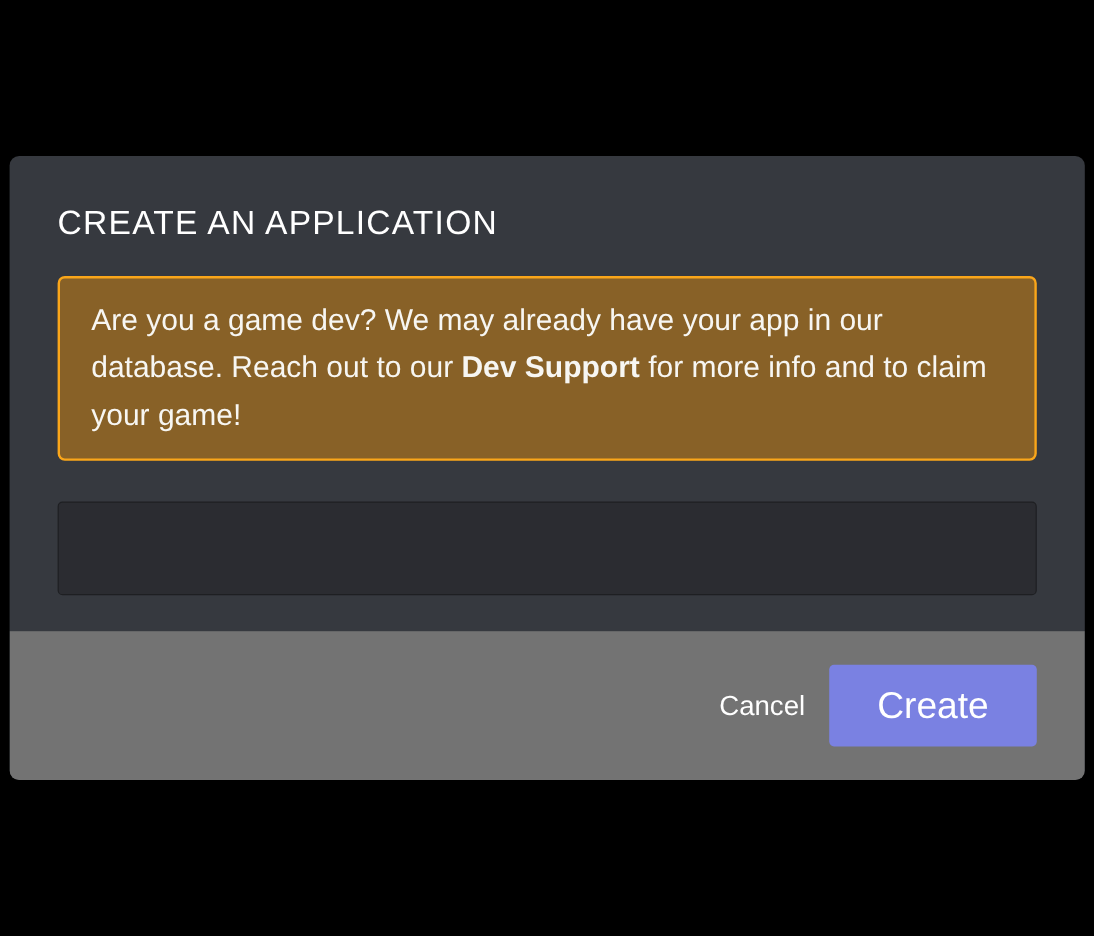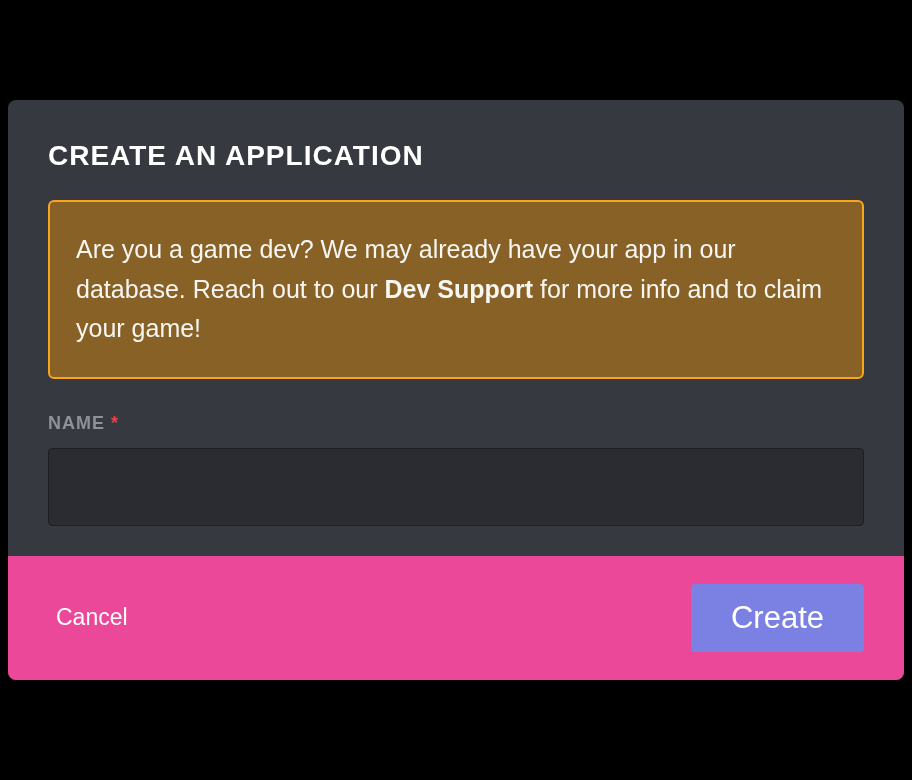--- a/index.html
+++ b/index.html
@@ -28,30 +28,30 @@
       flex-direction: column;
     }
 
     .modal-body {
       padding: 40px 40px 30px 40px;
     }
 
     .modal-title {
       color: #ffffff;
       font-size: 28px;
-      font-weight: 700;
+      font-weight: 400;
       letter-spacing: 1px;
       margin-bottom: 28px;
     }
 
     .info-banner {
       background: #886127;
       border: 2px solid #faa61a;
       border-radius: 6px;
-      padding: 28px 26px;
+      padding: 16px 26px;
       margin-bottom: 34px;
     }
 
     .info-banner-text {
       color: #f7f6f2;
       font-size: 25px;
       line-height: 1.58;
       font-weight: 400;
     }
 
@@ -96,24 +96,24 @@
       margin-top: 44px;
       color: #00aff4;
       font-size: 25px;
       line-height: 1.55;
       text-decoration: none;
       cursor: pointer;
       max-width: 780px;
     }
 
     .modal-footer {
-      background: #ec4899;
+      background: #737373;
       padding: 28px 40px;
       display: flex;
-      justify-content: space-between;
+      justify-content: flex-end;
       align-items: center;
       gap: 12px;
     }
 
     .btn-cancel {
       background: transparent;
       border: none;
       color: #ffffff;
       font-size: 23px;
       font-weight: 400;
@@ -139,24 +139,20 @@
   <div class="modal-body">
 
     <h1 class="modal-title">CREATE AN APPLICATION</h1>
 
     <div class="info-banner">
       <p class="info-banner-text">
         <span>Are you a game dev? We may already have your app in our database. Reach out to our </span><span class="bold">Dev Support</span><span> for more info and to claim your game!</span>
       </p>
     </div>
 
-    <div class="field-label-row">
-      <span class="field-label">NAME</span>
-      <span class="field-required">*</span>
-    </div>
 
     <input type="text" class="text-input" value="" style="">
 
 
   </div>
 
   <div class="modal-footer">
     <button class="btn-cancel">Cancel</button>
     <button class="btn-create">Create</button>
   </div>

